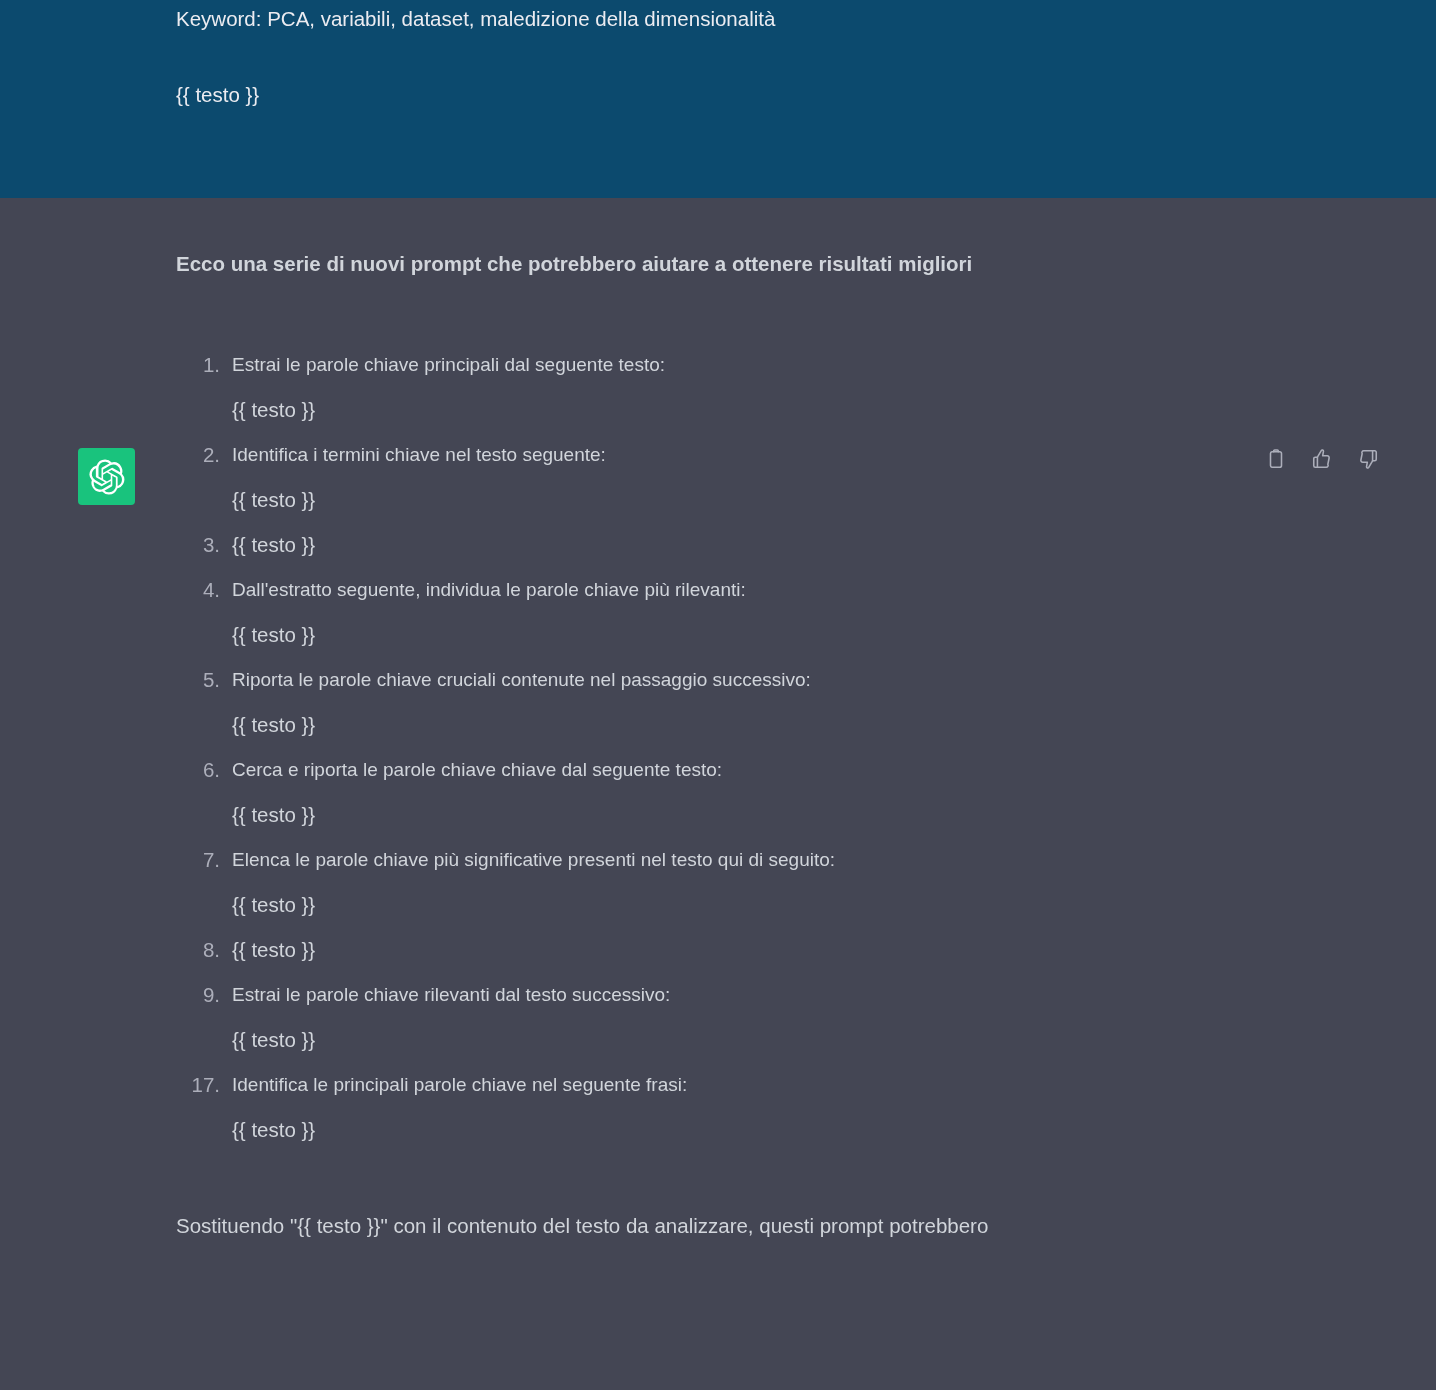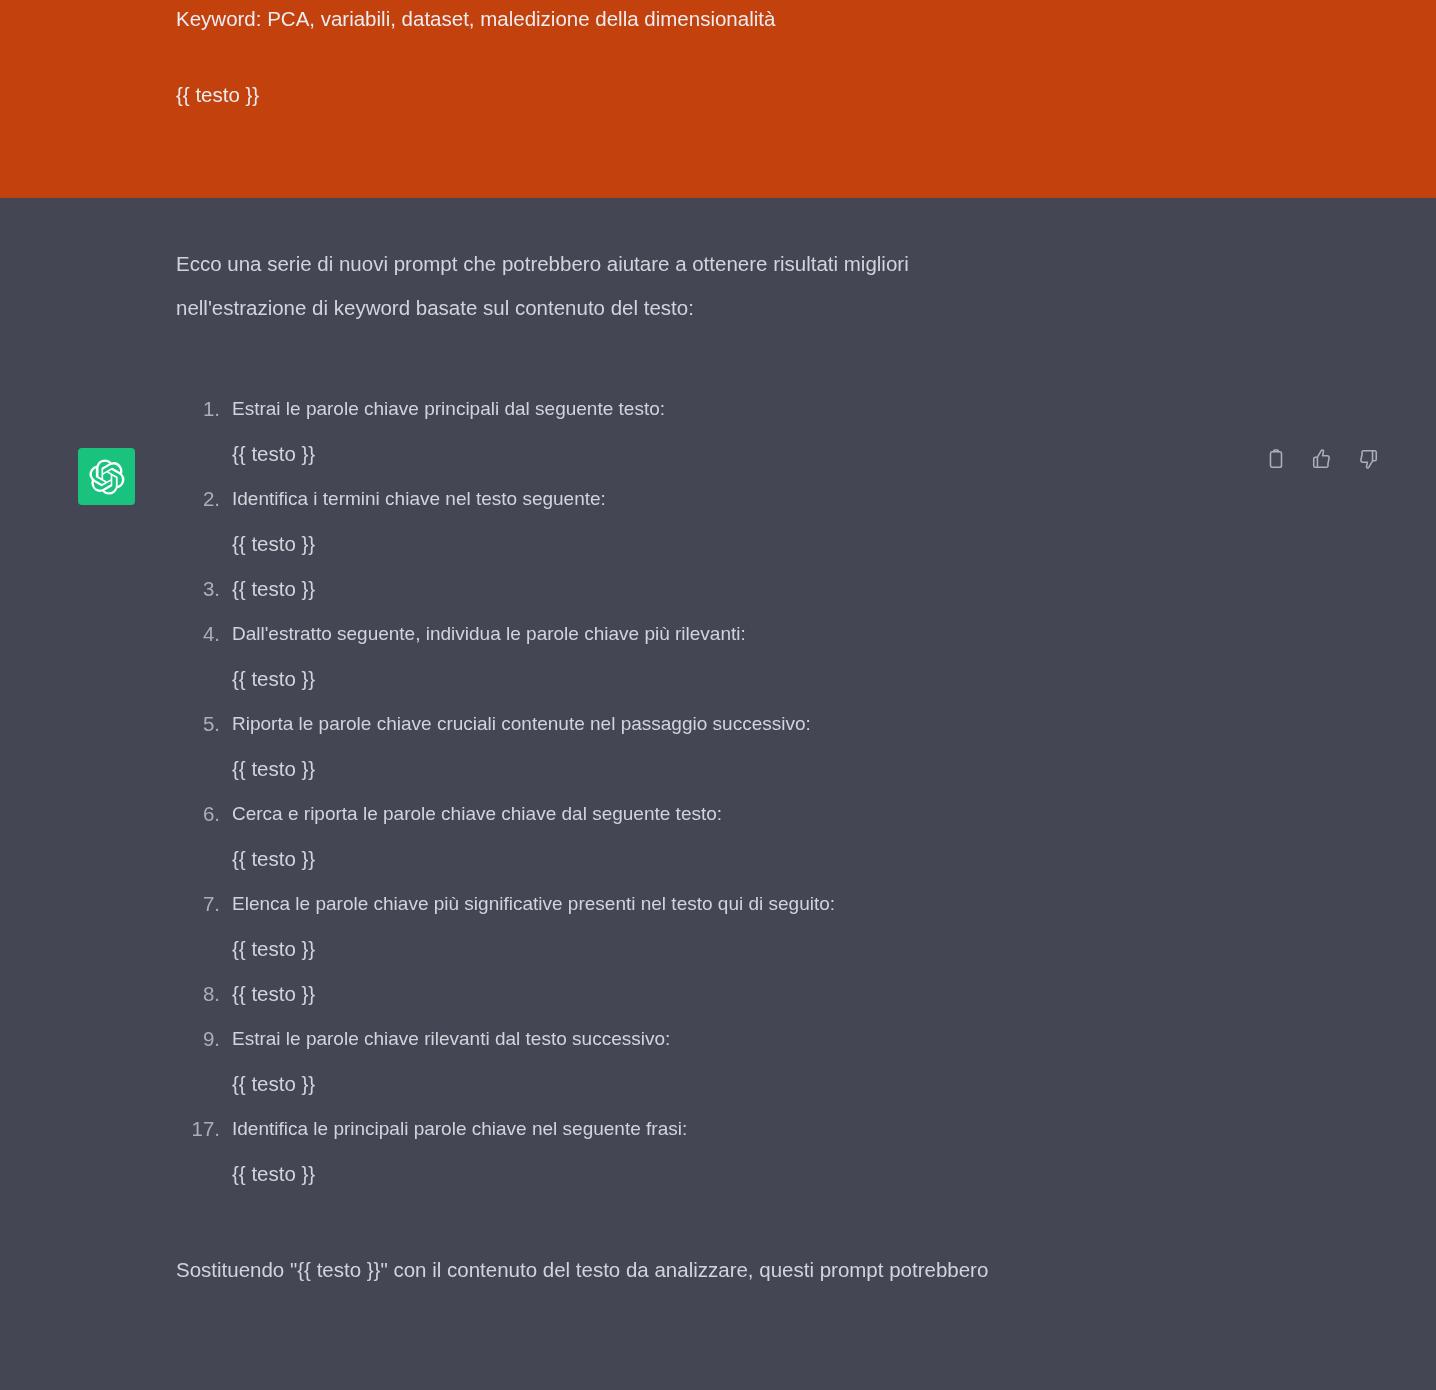--- a/index.html
+++ b/index.html
@@ -15,21 +15,21 @@
     font-family: "Liberation Sans", sans-serif;
     -webkit-font-smoothing: antialiased;
   }
 
   
   .msg-row {
     width: 100%;
     position: relative;
   }
   .msg-row.user {
-    background: #c2410c;
+    background: #0c4a6e;
   }
   .msg-row.assistant {
     background: #444654;
   }
 
   .msg-inner {
     position: relative;
     padding: 0 0 0 0;
   }
 
@@ -72,20 +72,21 @@
   }
 
   .para {
     font-size: 20.5px;
     line-height: 44px;
     color: #d1d5db;
     margin: 0;
   }
   .para.intro {
     margin-bottom: 0;
+    font-weight: bold;
   }
   .para.closing {
     margin-top: 0;
   }
 
   
   ol.prompt-list {
     list-style: none;
     margin: 56px 0 52px 0;
     padding: 0;
@@ -192,21 +193,20 @@
         </svg>
       </span>
     </button>
   </div>
 
   <div class="msg-inner">
     <div class="assistant-body">
 
       <p class="para intro">
         <span>Ecco una serie di nuovi prompt che potrebbero aiutare a ottenere risultati migliori</span><br>
-        <span>nell'estrazione di keyword basate sul contenuto del testo:</span>
       </p>
 
       <ol class="prompt-list">
 
         <li>
           <span class="li-marker">1.</span>
           <div class="li-text">Estrai le parole chiave principali dal seguente testo:</div>
           <div class="li-sub">{{ testo }}</div>
         </li>
 

